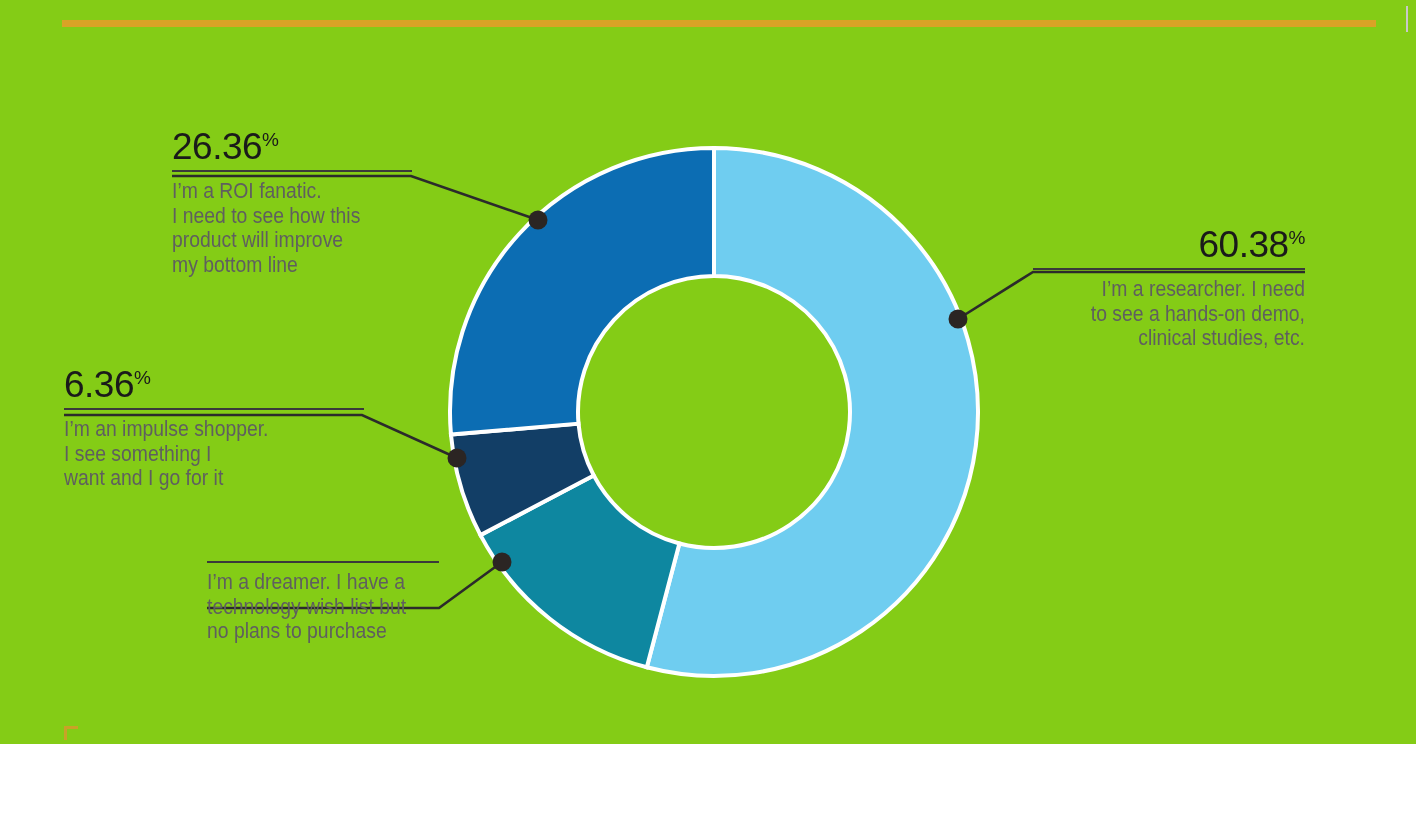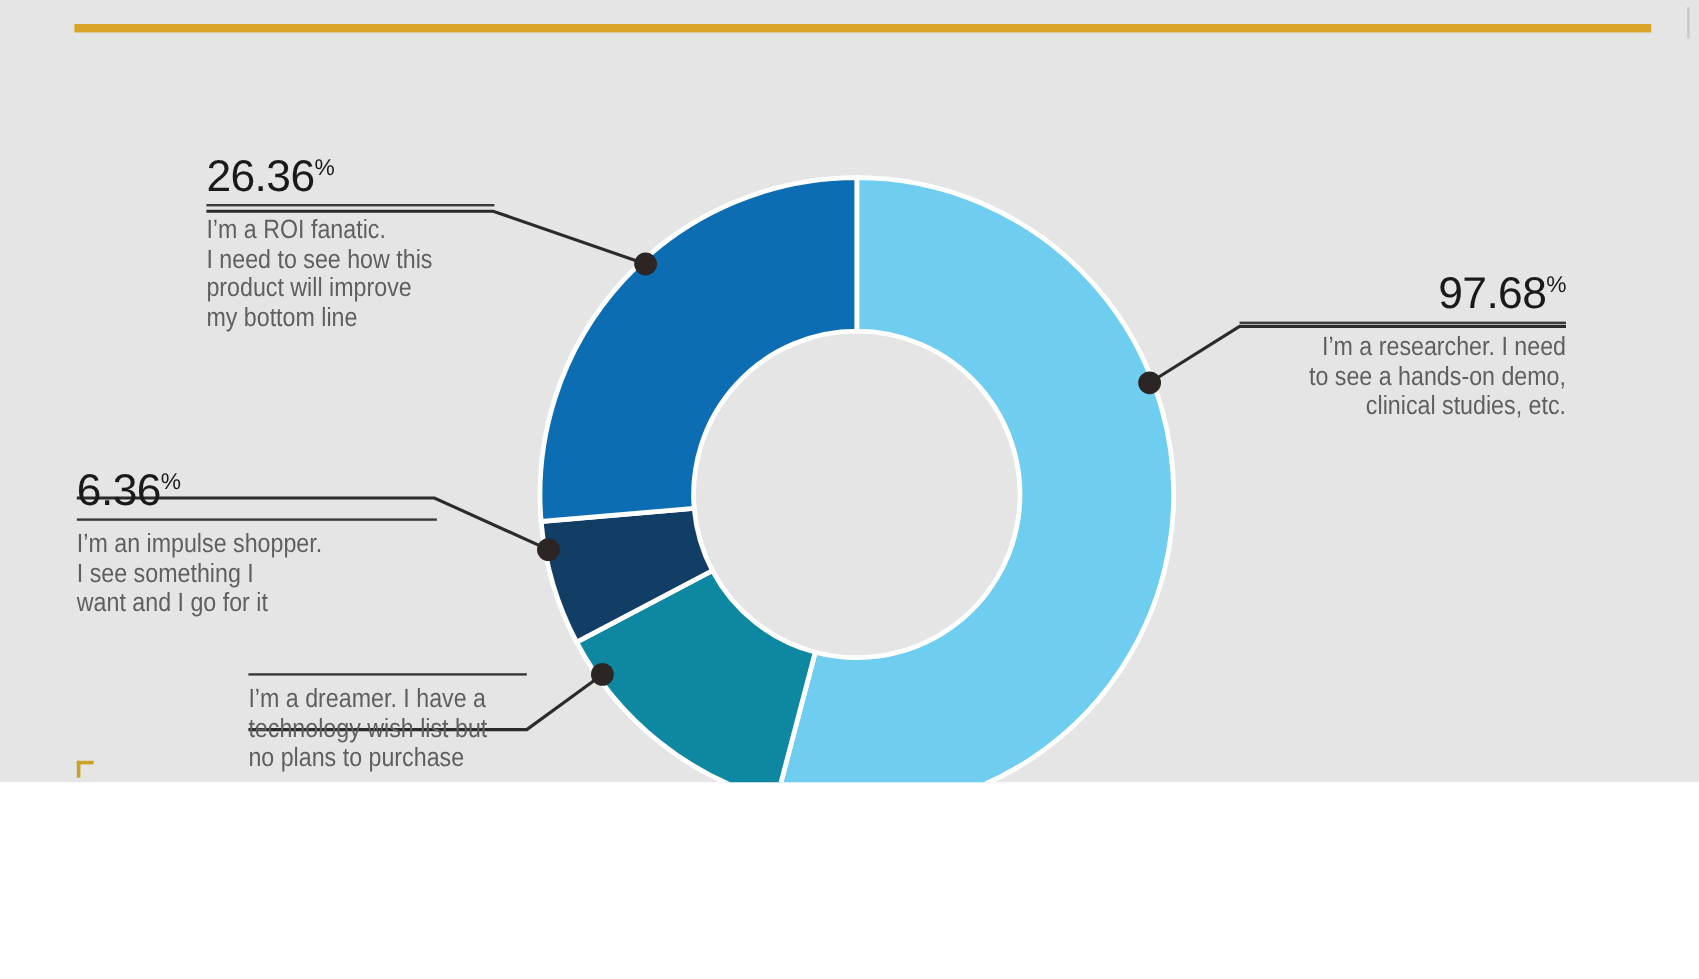--- a/index.html
+++ b/index.html
@@ -7,22 +7,22 @@
     padding: 0;
     background: #ffffff;
   }
   body {
     font-family: "Liberation Sans", sans-serif;
     -webkit-font-smoothing: antialiased;
   }
   #page {
     position: relative;
     width: 1416px;
-    height: 652px;
-    background: #e5e5e5;
+    height: 744px;
+    background: #84cc16;
     overflow: hidden;
   }
 
   
   .top-rule {
     position: absolute;
     left: 62px;
     top: 20px;
     width: 1314px;
     height: 7px;
@@ -87,21 +87,21 @@
     line-height: 1.12;
     font-family: "Liberation Sans Narrow", "Liberation Sans", sans-serif;
     transform: scaleX(0.88);
   }
   .desc.left   { text-align: left;  transform-origin: left center; }
   .desc.right  { text-align: right; transform-origin: right center; }
   .desc .ln { display: block; white-space: nowrap; }
 
   
   #callout-roi        { left: 172px; top: 128px;  width: 240px; }
-  #callout-impulse    { left: 64px;  top: 366px;  width: 300px; margin-top: 24px; }
+  #callout-impulse    { left: 64px;  top: 366px;  width: 300px; }
   #callout-dreamer    { left: 207px; top: 556px;  width: 232px; }
   #callout-researcher { left: 1033px; top: 226px; width: 272px; text-align: right; }
   #callout-researcher .pct { text-align: right; }
   #callout-roi .rule        { width: 240px; }
   #callout-impulse .rule    { width: 300px; }
   #callout-dreamer .rule    { width: 232px; }
   #callout-researcher .rule { width: 272px; }
 </style>
 </head>
 <body>
@@ -165,21 +165,21 @@
   <div class="callout" id="callout-dreamer">
     <div class="rule"></div>
     <div class="desc left">
       <span class="ln">I’m a dreamer. I have a</span>
       <span class="ln">technology wish list but</span>
       <span class="ln">no plans to purchase</span>
     </div>
   </div>
 
   <div class="callout" id="callout-researcher">
-    <div class="pct"><span>97.68</span><span class="sym">%</span></div>
+    <div class="pct"><span>60.38</span><span class="sym">%</span></div>
     <div class="rule"></div>
     <div class="desc right">
       <span class="ln">I’m a researcher. I need</span>
       <span class="ln">to see a hands-on demo,</span>
       <span class="ln">clinical studies, etc.</span>
     </div>
   </div>
 
 </div>
 

